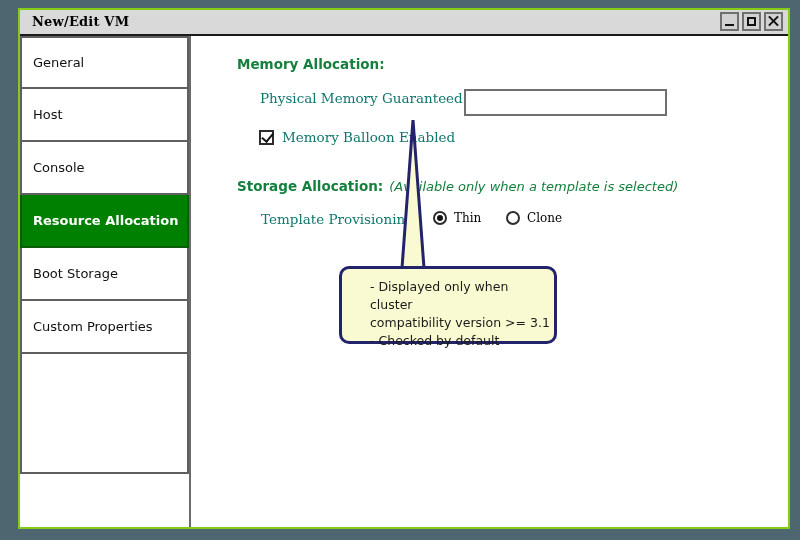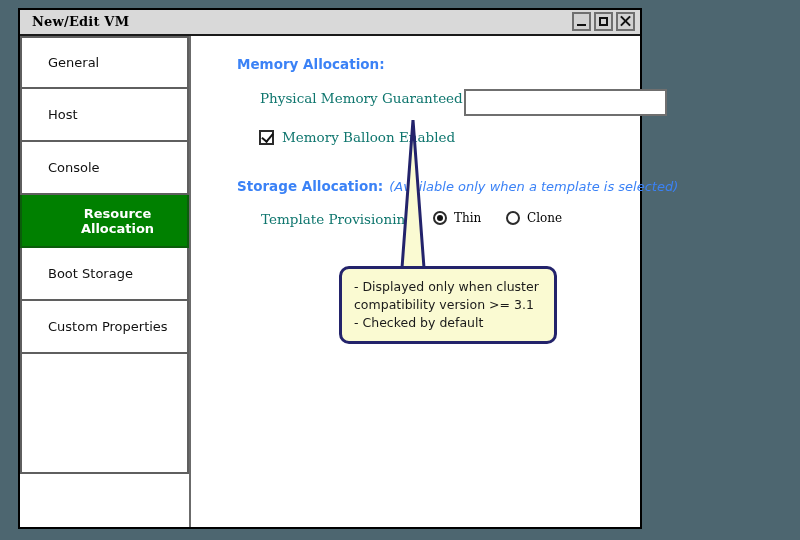--- a/index.html
+++ b/index.html
@@ -12,24 +12,24 @@
     background: #4d6670;
     font-family: "Liberation Sans", sans-serif;
     overflow: hidden;
   }
 
   
   #window {
     position: absolute;
     left: 18px;
     top: 8px;
-    width: 624px;
+    width: 772px;
     height: 521px;
     background: #ffffff;
-    border: 2px solid #000000;
+    border: 2px solid #84cc16;
     box-sizing: border-box;
   }
 
   
   #titlebar {
     position: relative;
     height: 26px;
     background: #d9d9d9;
     border-bottom: 2px solid #1a1a1a;
     box-sizing: border-box;
@@ -116,21 +116,21 @@
   }
   .side-item {
     position: relative;
     height: 53px;
     border: 2px solid #5f5f5f;
     border-top: none;
     box-sizing: border-box;
     background: #ffffff;
     display: flex;
     align-items: center;
-    padding-left: 26px;
+    padding-left: 11px;
     cursor: pointer;
   }
   .side-item:first-child { border-top: 2px solid #5f5f5f; }
   .side-label {
     font-family: "DejaVu Sans", "Liberation Sans", sans-serif;
     font-size: 13px;
     color: #111;
   }
   .side-item.selected {
     background: #008000;
@@ -157,21 +157,21 @@
     right: 0;
     bottom: 0;
     background: #ffffff;
   }
 
   .section-head {
     position: absolute;
     font-family: "DejaVu Sans", "Liberation Sans", sans-serif;
     font-weight: bold;
     font-size: 13.5px;
-    color: #3b82f6;
+    color: #15803d;
     white-space: nowrap;
   }
   .section-note {
     font-weight: normal;
     font-style: italic;
     font-size: 13px;
     padding-left: 6px;
   }
 
   .field-label {
@@ -266,21 +266,21 @@
     top: 230px;
     width: 218px;
     height: 78px;
     background: #fafad2;
     border: 3px solid #23236b;
     border-radius: 10px;
     box-sizing: border-box;
   }
   #callout-text {
     position: absolute;
-    left: 12px;
+    left: 28px;
     top: 9px;
     font-family: "DejaVu Sans", "Liberation Sans", sans-serif;
     font-size: 12.5px;
     line-height: 18px;
     color: #1a1a1a;
     white-space: pre-line;
   }
   #callout-tail {
     position: absolute;
     left: 200px;

